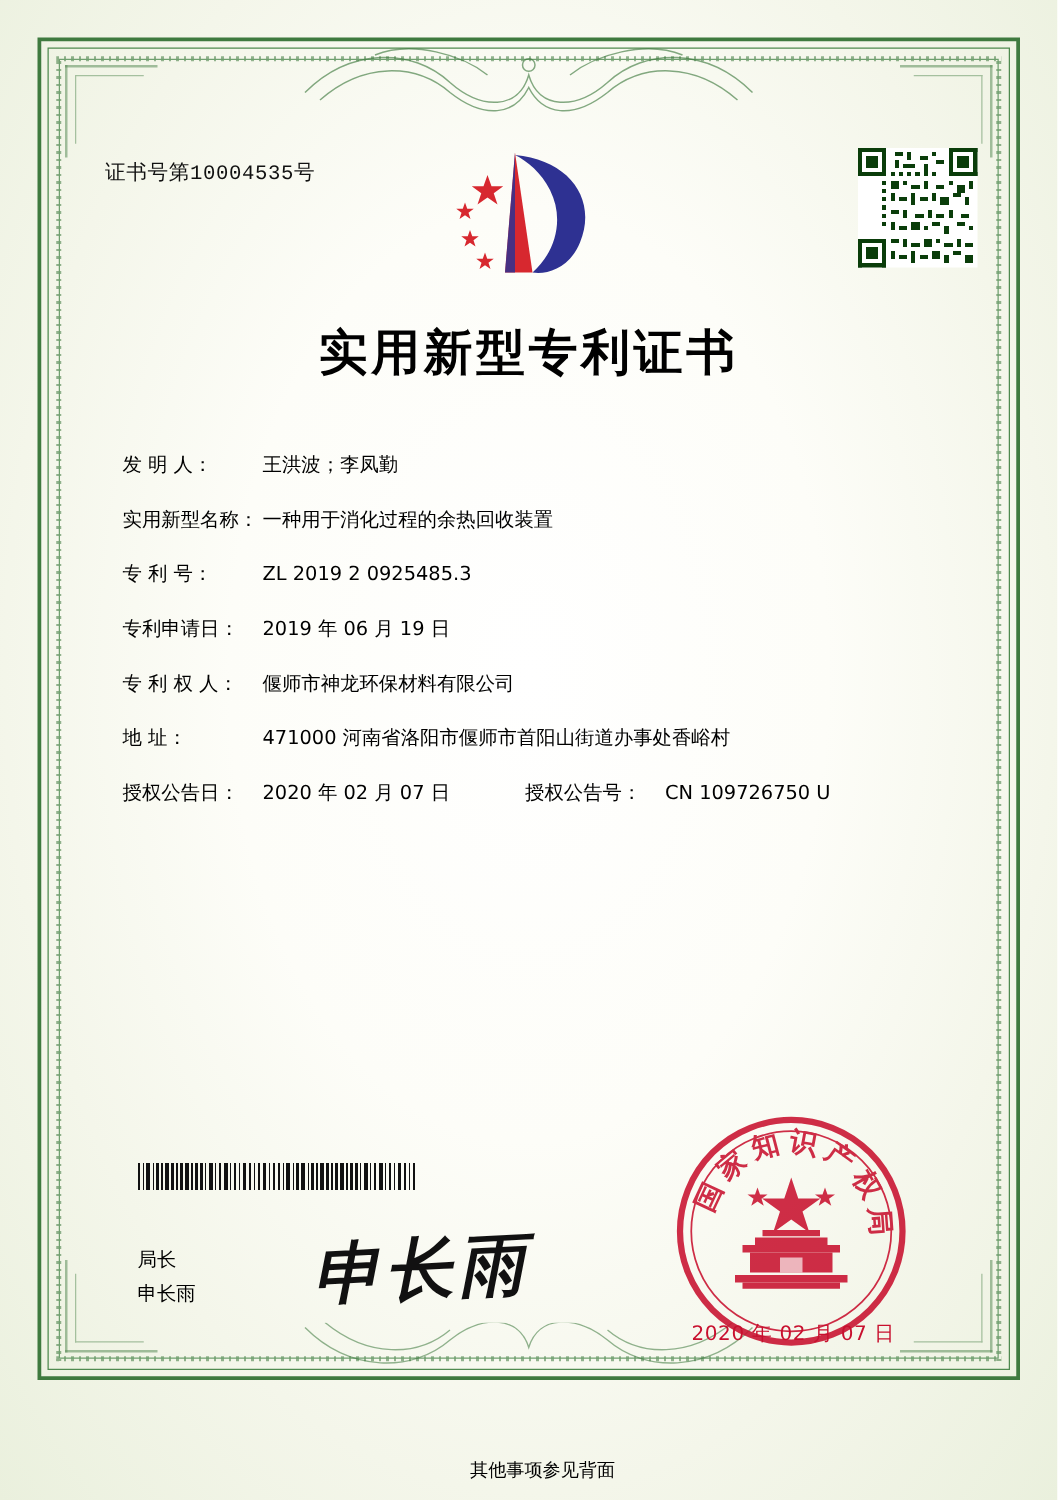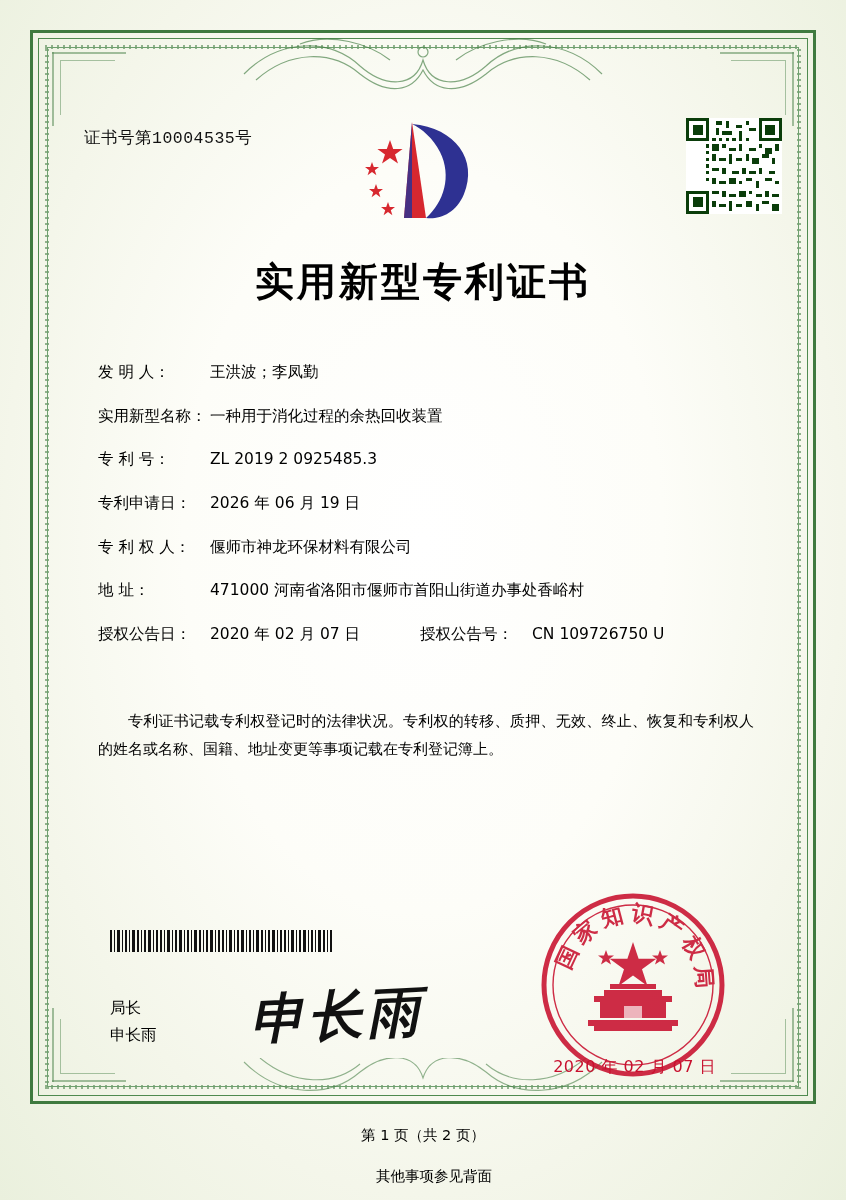--- a/index.html
+++ b/index.html
@@ -386,40 +386,39 @@
     <div class="row">
       <span class="lbl">实用新型名称：</span>
       <span class="val">一种用于消化过程的余热回收装置</span>
     </div>
     <div class="row">
       <span class="lbl">专 利 号：</span>
       <span class="val">ZL 2019 2 0925485.3</span>
     </div>
     <div class="row">
       <span class="lbl">专利申请日：</span>
-      <span class="val">2026 年 06 月 19 日</span>
+      <span class="val">2019 年 06 月 19 日</span>
     </div>
     <div class="row">
       <span class="lbl">专 利 权 人：</span>
       <span class="val">偃师市神龙环保材料有限公司</span>
     </div>
     <div class="row">
       <span class="lbl">地 址：</span>
       <span class="val">471000 河南省洛阳市偃师市首阳山街道办事处香峪村</span>
     </div>
     <div class="row dual">
       <span class="lbl">授权公告日：</span>
       <span class="val">2020 年 02 月 07 日</span>
       <span class="lbl2">授权公告号：</span>
       <span class="val">CN 109726750 U</span>
     </div>
   </div>
 
   <div class="paras">
-    <p>专利证书记载专利权登记时的法律状况。专利权的转移、质押、无效、终止、恢复和专利权人的姓名或名称、国籍、地址变更等事项记载在专利登记簿上。</p>
   </div>
 
   <div class="barcode">
     <svg width="222" height="22" viewBox="0 0 222 22" shape-rendering="crispEdges">
       <g fill="#111">
         <rect x="0" y="0" width="2" height="22"></rect>
           <rect x="4" y="0" width="1" height="22"></rect>
         <rect x="7" y="0" width="3" height="22"></rect>
           <rect x="12" y="0" width="1" height="22"></rect>
         <rect x="15" y="0" width="2" height="22"></rect>
@@ -510,16 +509,15 @@
           <path id="sealArc" d="M 95 95 m -64 0 a 64 64 0 1 1 128 0" fill="none"></path>
         </defs>
         <text font-size="22" font-weight="bold" fill="#c8102e" letter-spacing="6" font-family="'DejaVu Sans','Liberation Sans',sans-serif">
           <textPath href="#sealArc" startOffset="7%">国家知识产权局</textPath>
         </text>
       </g>
     </svg>
   </div>
   <div class="seal-date">2020 年 02 月 07 日</div>
 
-  <div class="page-num">第 1 页（共 2 页）</div>
   <div class="back-note">其他事项参见背面</div>
 
 </div>
 
 </body></html>

